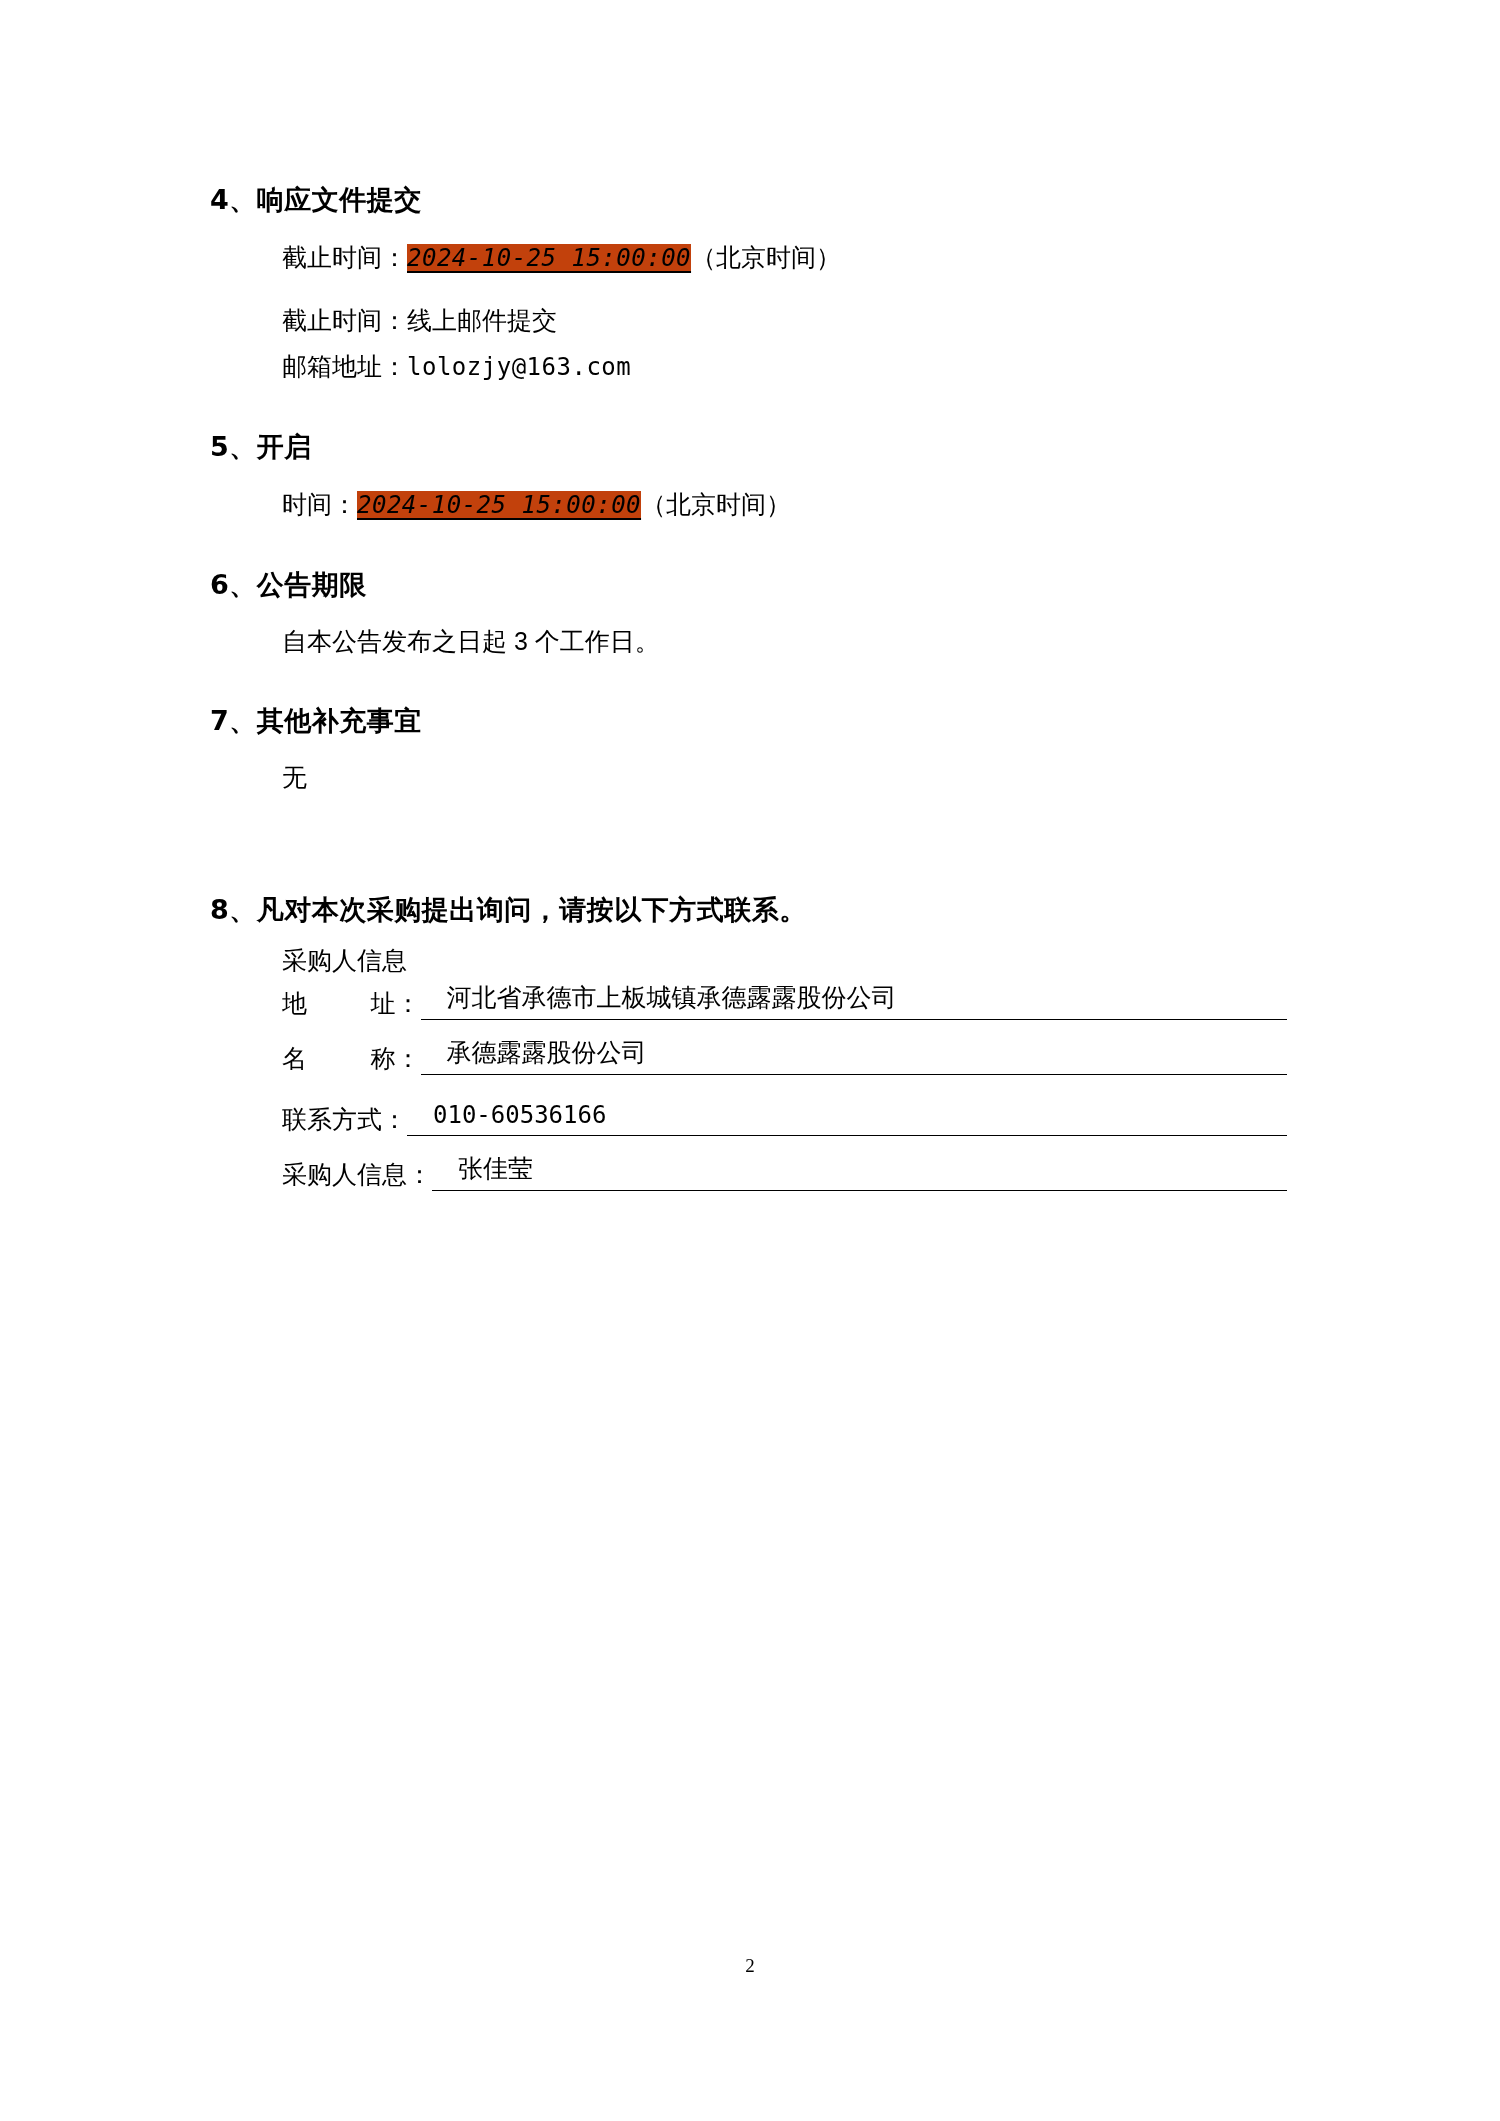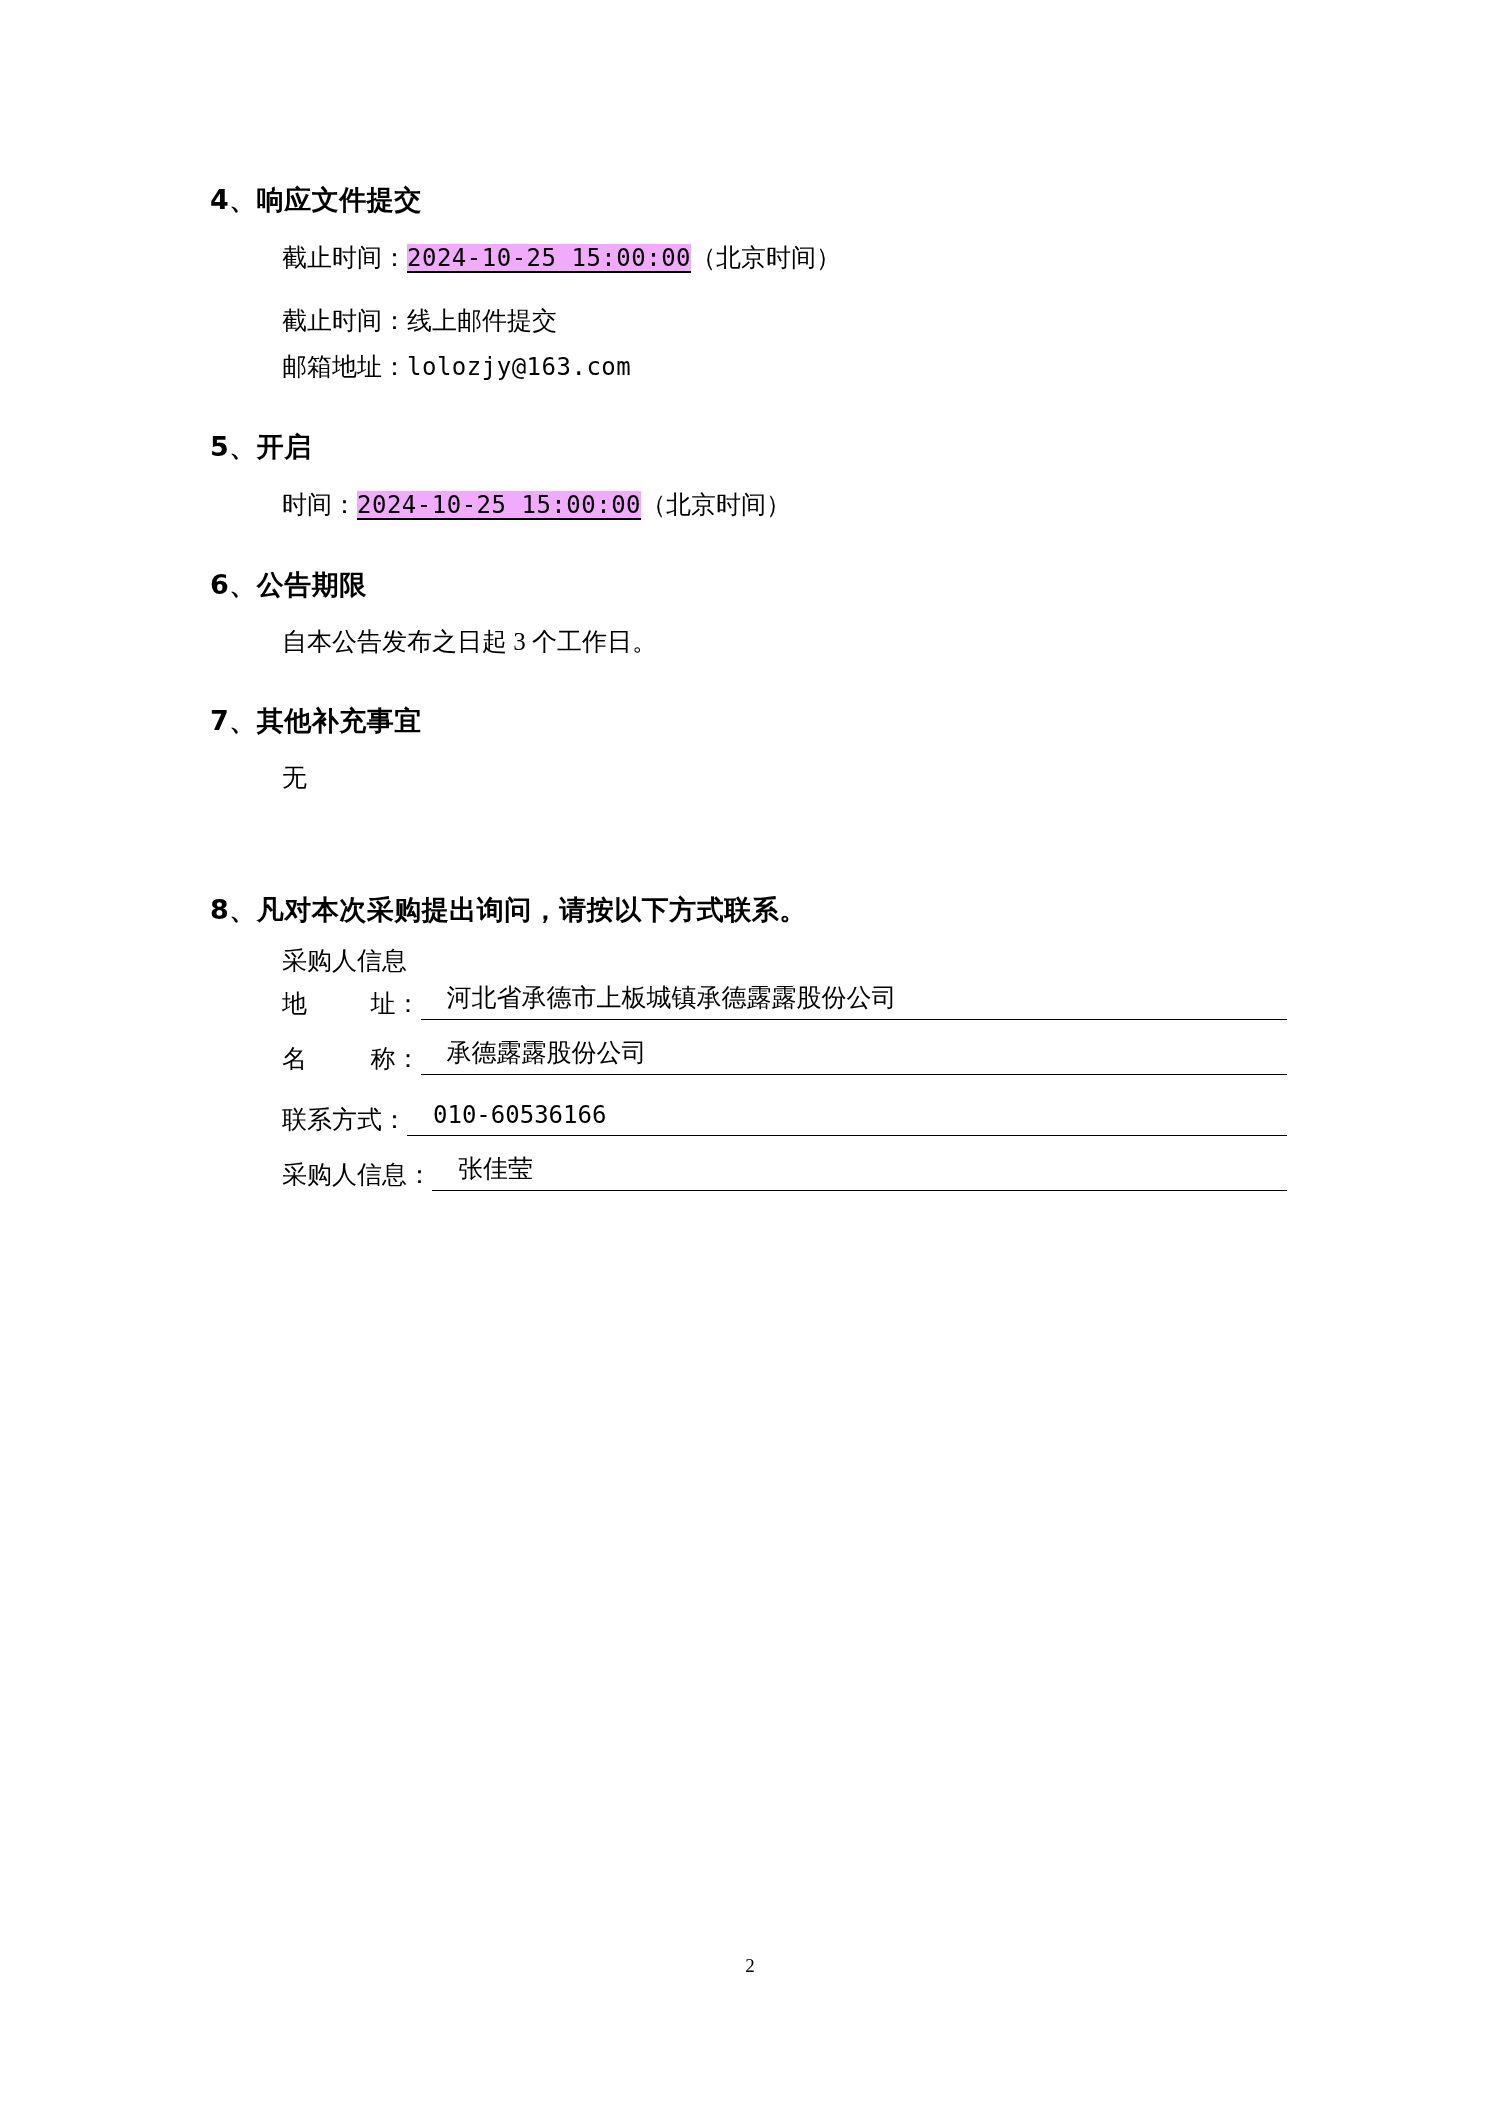--- a/index.html
+++ b/index.html
@@ -40,30 +40,31 @@
   }
   .indent {
     margin-left: 72px;
   }
   .line {
     font-size: 26px;
     line-height: 1.75;
     white-space: nowrap;
   }
   .label-cjk {
-    font-family: Liberation Serif, serif;
+    font-family: Liberation Sans, sans-serif;
     font-size: 25px;
   }
   .mono {
     font-family: "DejaVu Sans Mono", "Liberation Mono", monospace;
     font-size: 24px;
     letter-spacing: 0.5px;
   }
   .hl {
-    background: #f0abfc;
+    background: #c2410c;
+    font-style: italic;
   }
   .underline-txt {
     text-decoration: underline;
     text-underline-offset: 5px;
   }
   
   .field-row {
     display: flex;
     align-items: flex-end;
     margin-bottom: 16px;

